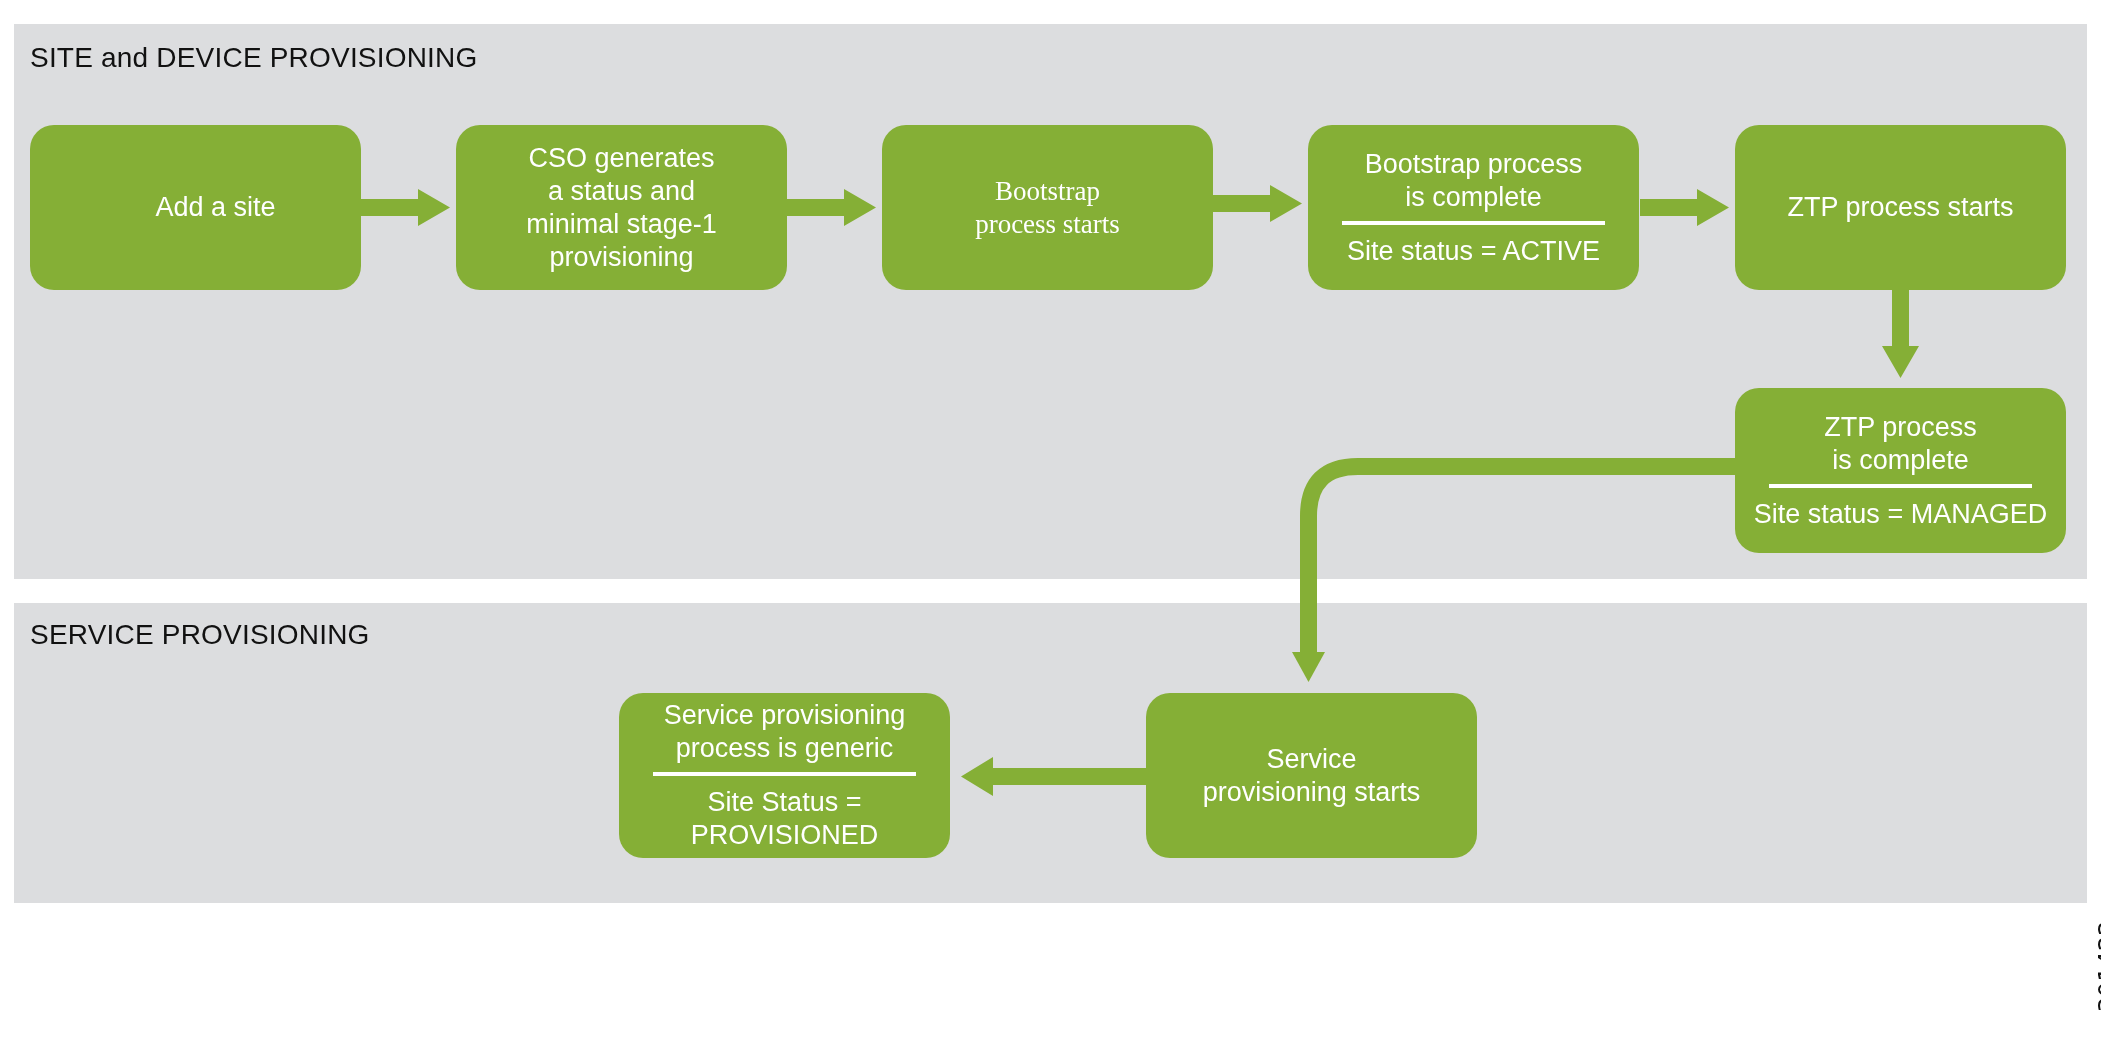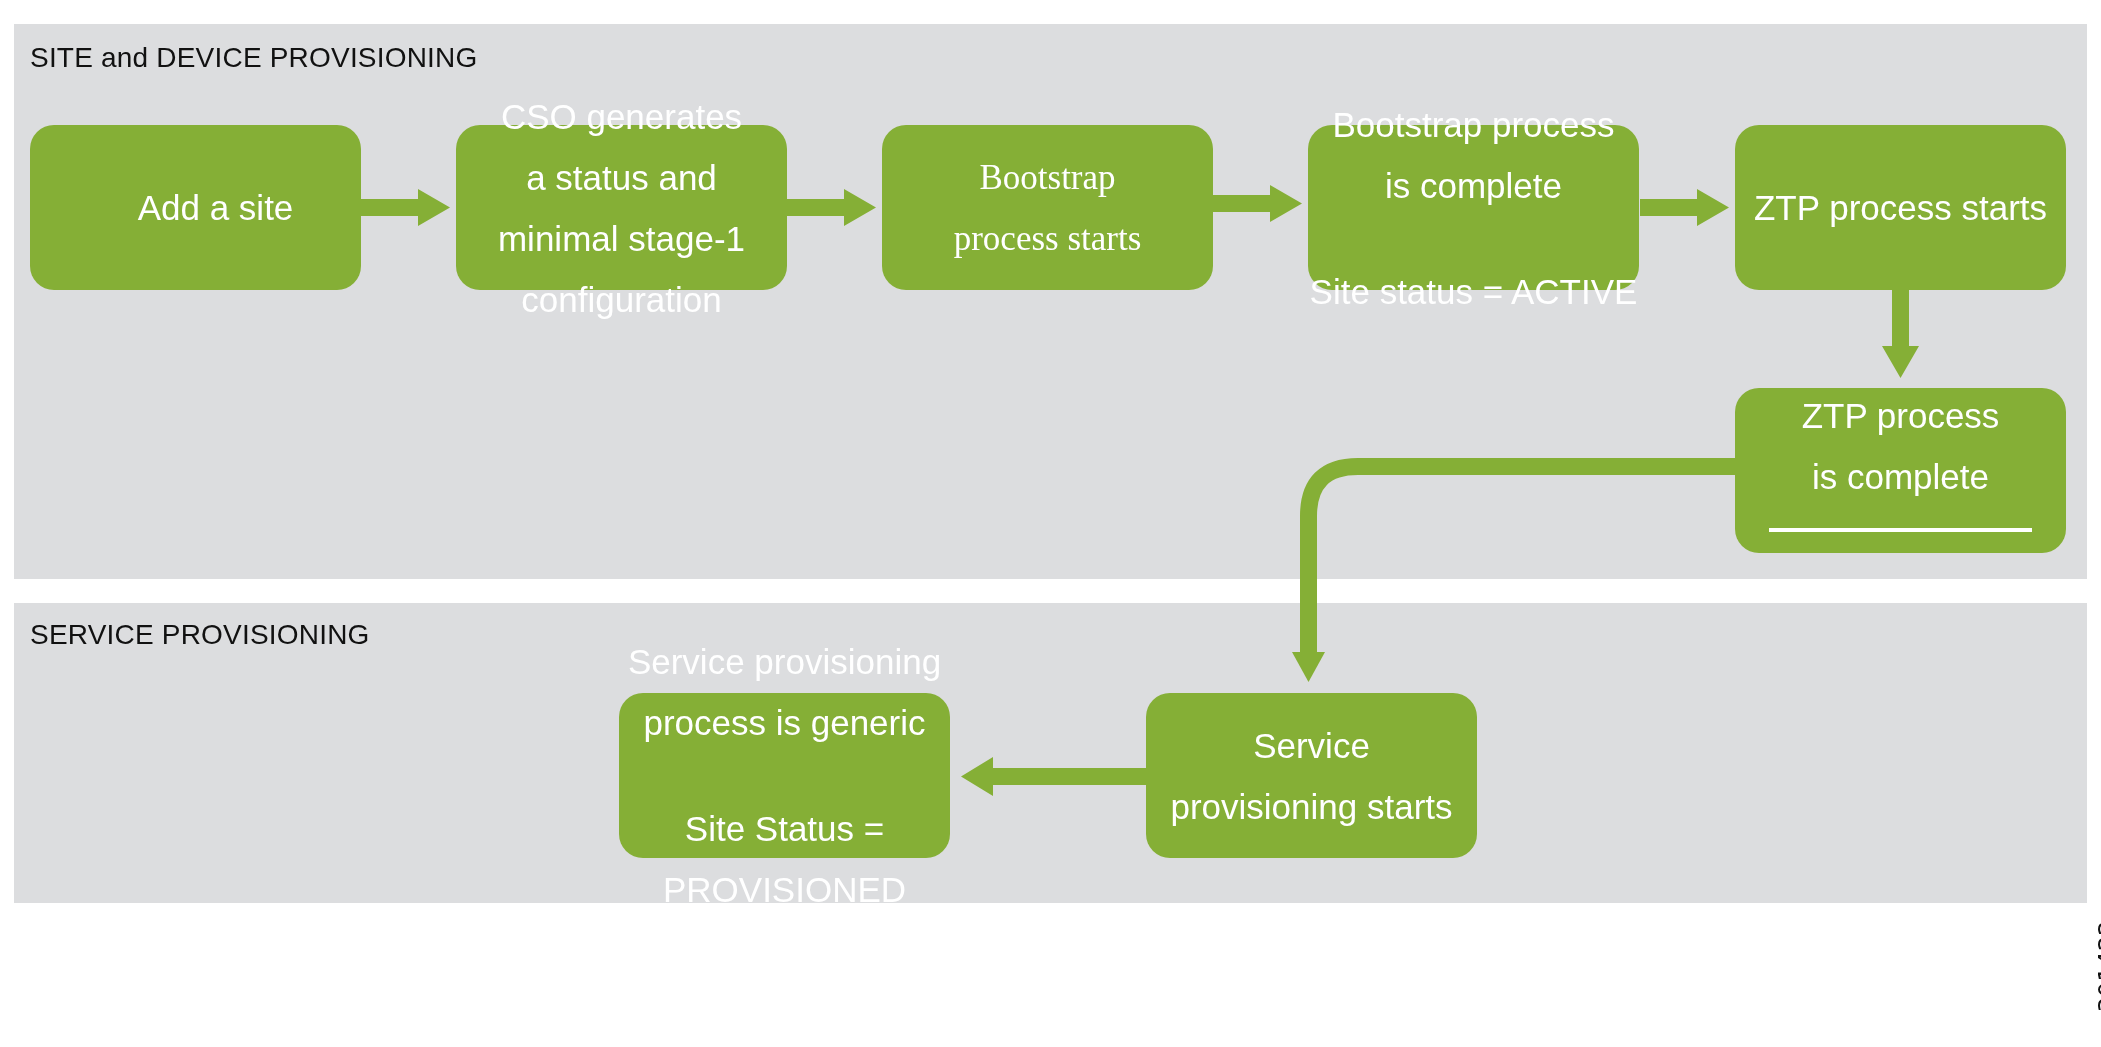--- a/index.html
+++ b/index.html
@@ -6,21 +6,21 @@
   body { width:2101px; height:1047px; position:relative; overflow:hidden;
          font-family:"Liberation Sans", "DejaVu Sans", sans-serif; }
   .panel { position:absolute; left:14px; width:2073px; background:#dcdddf;text-align:center; }
   #panel-1 { top:24px; height:555px; }
   #panel-2 { top:603px; height:300px; }
   .panel-title { position:absolute; left:16px; font-size:28px; color:#111; white-space:nowrap; letter-spacing:0.2px; }
   #panel-1 .panel-title { top:18px; }
   #panel-2 .panel-title { top:16px; }
   .box { position:absolute; width:331px; height:165px; background:#85af36; border-radius:24px;
          color:#fff; display:flex; flex-direction:column; align-items:center; justify-content:center;
-         text-align:center; font-size:35px; line-height:33px; box-sizing:border-box; padding:0 8px;gap:28px; }
+         text-align:center; font-size:27px; line-height:33px; box-sizing:border-box; padding:0 8px; }
   .box .line { display:block; white-space:nowrap; }
   .box .divider { width:263px; height:4px; background:#fff; margin:7px 0 10px 0; }
   svg#arrows { position:absolute; left:0; top:0; width:2101px; height:1047px; pointer-events:none; }
   .fig-id { position:absolute; left:2055px; top:960px; font-size:24px; color:#111;
             transform:rotate(-90deg); transform-origin:center center; white-space:nowrap;
             font-family:"DejaVu Sans", sans-serif; }
 </style>
 </head>
 <body>
 
@@ -52,21 +52,21 @@
 </svg>
 
 <div class="box" style="left:30px;top:125px;padding-left:48px;">
   <span class="line">Add a site</span>
 </div>
 
 <div class="box" style="left:456px;top:125px;">
   <span class="line">CSO generates</span>
   <span class="line">a status and</span>
   <span class="line">minimal stage-1</span>
-  <span class="line">configuration</span>
+  <span class="line">provisioning</span>
 </div>
 
 <div class="box" style="left:882px;top:125px;font-family:Liberation Serif, serif;">
   <span class="line">Bootstrap</span>
   <span class="line">process starts</span>
 </div>
 
 <div class="box" style="left:1308px;top:125px;">
   <span class="line">Bootstrap process</span>
   <span class="line">is complete</span>
@@ -75,20 +75,21 @@
 </div>
 
 <div class="box" style="left:1735px;top:125px;justify-content:center;">
   <span class="line">ZTP process starts</span>
 </div>
 
 <div class="box" style="left:1735px;top:388px;">
   <span class="line">ZTP process</span>
   <span class="line">is complete</span>
   <span class="divider"></span>
+  <span class="line">Site status = MANAGED</span>
 </div>
 
 <div class="box" style="left:1146px;top:693px;">
   <span class="line">Service</span>
   <span class="line">provisioning starts</span>
 </div>
 
 <div class="box" style="left:619px;top:693px;">
   <span class="line">Service provisioning</span>
   <span class="line">process is generic</span>

